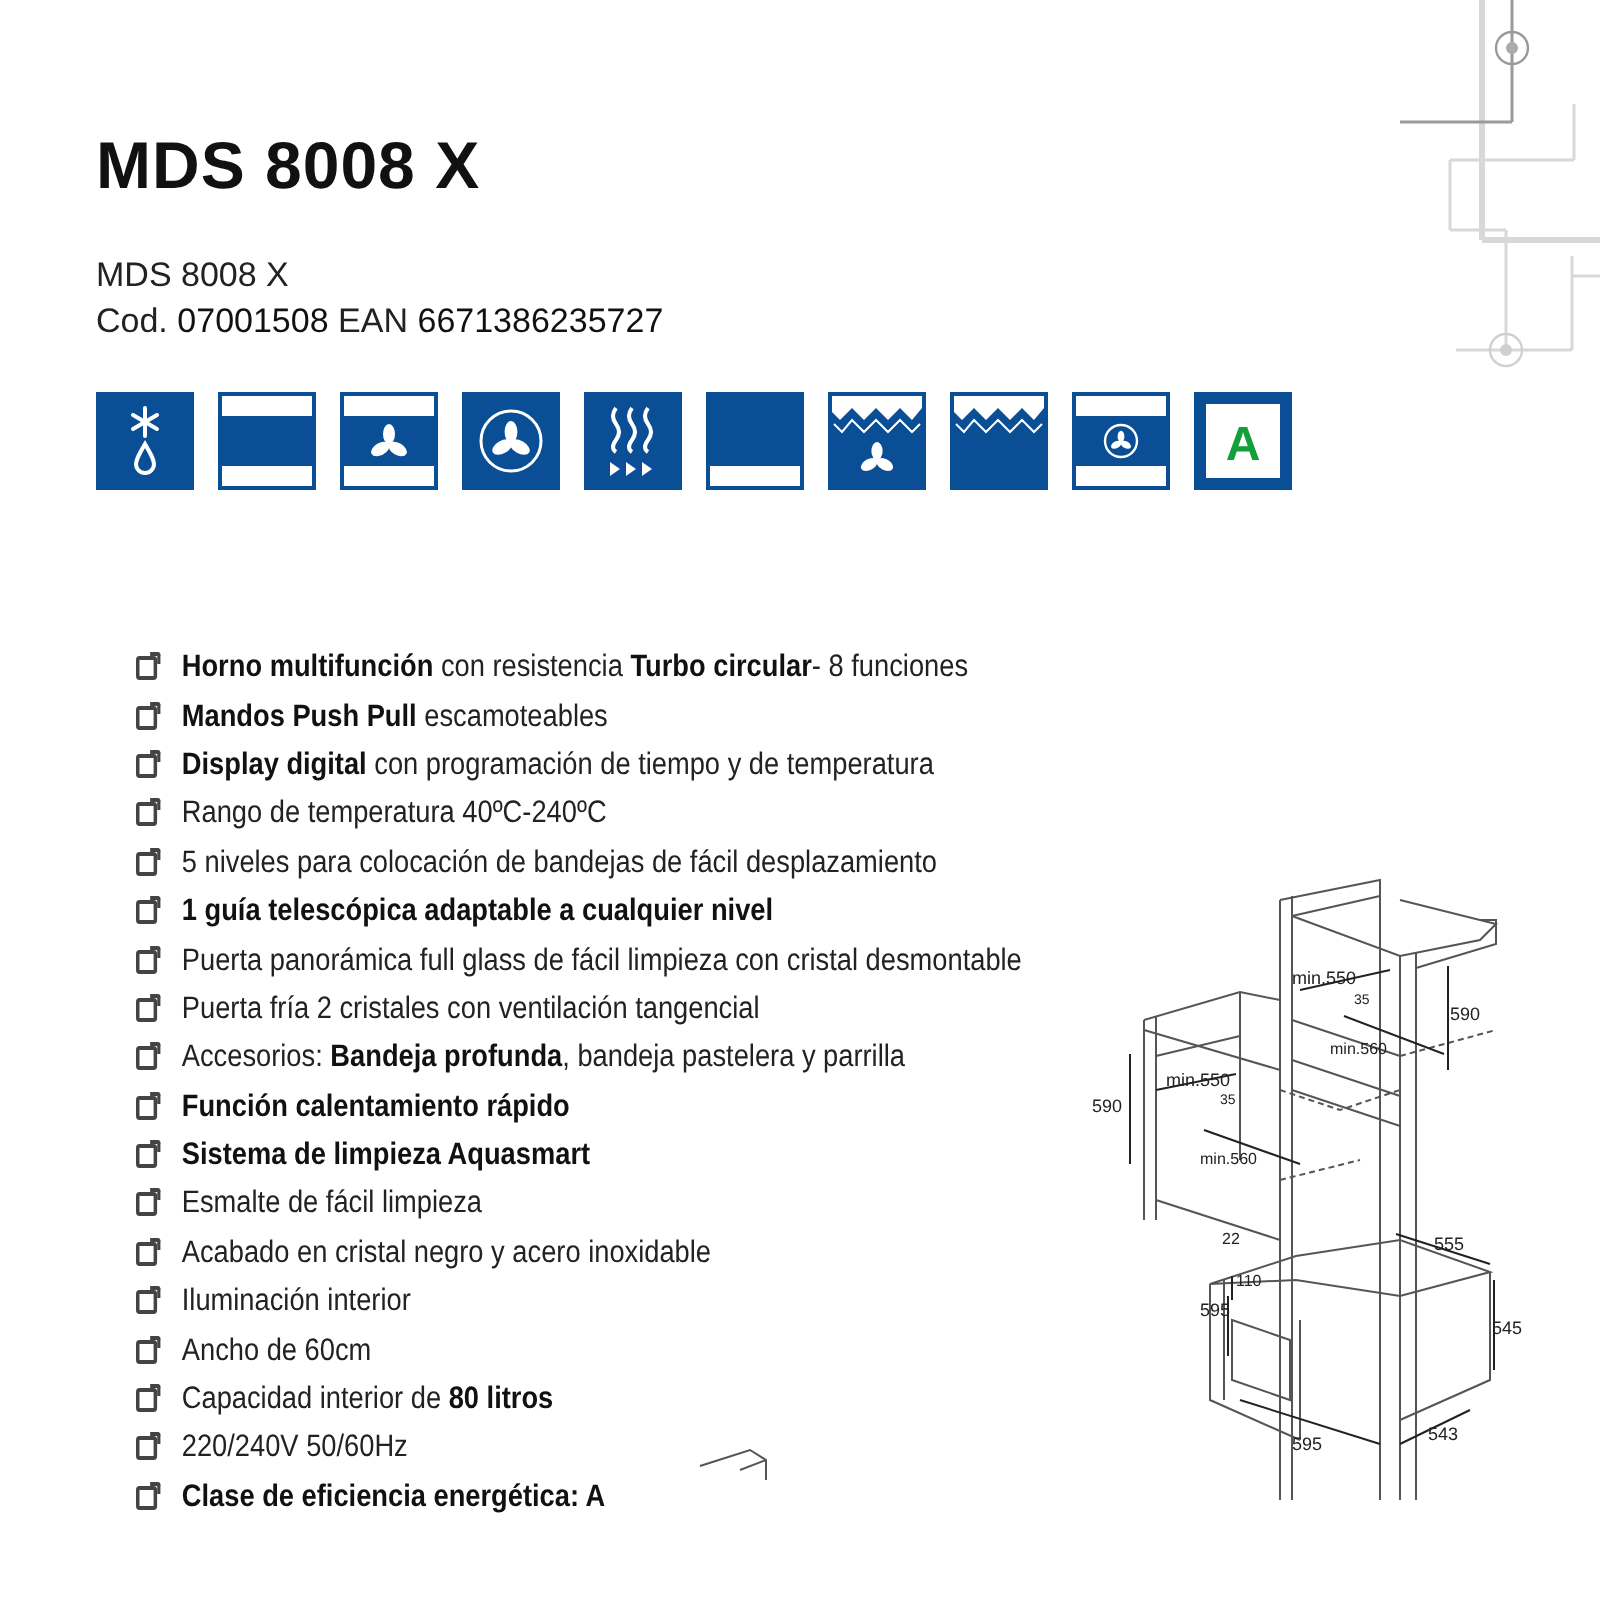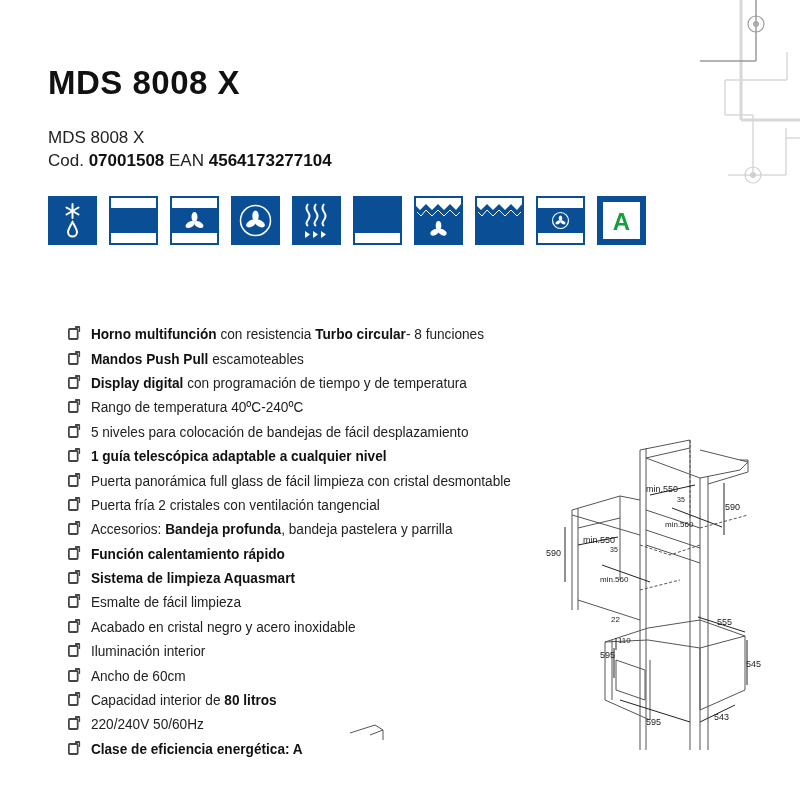--- a/index.html
+++ b/index.html
@@ -1,21 +1,21 @@
 <!DOCTYPE html>
 <html><head>
 <meta charset="utf-8">
 <style>
   html, body { margin:0; padding:0; background:#ffffff; }
   body { width:800px; height:800px; position:relative; overflow:hidden; font-family:"Liberation Sans", sans-serif; color:#111; }
   .deco { position:absolute; left:700px; top:0; width:100px; height:200px; }
   .title { position:absolute; left:48px; top:64px; font-size:33px; font-weight:bold; letter-spacing:0.5px; color:#111; font-family:"Liberation Sans", sans-serif; }
   .subtitle { position:absolute; left:48px; top:127px; font-size:17px; color:#222; line-height:22px; }
   .codeline { position:absolute; left:48px; top:150px; font-size:17px; color:#222; line-height:22px; }
-  .codeline b { font-weight:bold; color:#111; }
+  .codeline b { font-weight:normal; color:#111; }
   .icons { position:absolute; left:48px; top:196px; display:flex; gap:12px; }
   .icon { width:49px; height:49px; box-sizing:border-box; border:2px solid #0a4f96; background:#0a4f96; position:relative; overflow:hidden; }
   .icon svg { position:absolute; left:0; top:0; width:45px; height:45px; }
   .features { position:absolute; left:52px; top:306px; list-style:none; margin:16px; padding:0; }
   .features li { display:flex; align-items:center; height:24.4px; font-size:15.5px; color:#222; font-family:"Liberation Sans", sans-serif; transform:scaleX(0.88); transform-origin:left center; white-space:nowrap; }
   .features li .cb { width:12px; height:12px; border:2px solid #444; border-radius:2px; box-sizing:border-box; margin-right:14px; flex:0 0 auto; position:relative; }
   .features li .cb::after { content:""; position:absolute; right:-4px; top:-4px; width:4px; height:4px; border-top:2px solid #444; border-right:2px solid #444; border-radius:0 2px 0 0; }
   .features li b { font-weight:bold; color:#111; }
   .diagram { position:absolute; left:340px; top:430px; width:440px; height:320px; }
   .diagram text { font-family:"Liberation Sans", sans-serif; fill:#222; }
@@ -41,21 +41,21 @@
   <circle cx="53" cy="175" r="8" fill="none" stroke="#d0d0d0" stroke-width="1.2"></circle>
   <circle cx="53" cy="175" r="3" fill="#d0d0d0"></circle>
 </svg>
 
 <div class="title">MDS 8008 X</div>
 <div class="subtitle">MDS 8008 X</div>
 <div class="codeline">
   <span>Cod.</span>
   <b>07001508</b>
   <span>EAN</span>
-  <b>4564173277104</b>
+  <b>6671386235727</b>
 </div>
 
 <div class="icons">
 
   <div class="icon">
     <svg viewBox="0 0 45 45">
       <g stroke="#fff" stroke-width="2" stroke-linecap="round">
         <line x1="22.5" y1="6" x2="22.5" y2="20"></line>
           <line x1="16.5" y1="9.5" x2="28.5" y2="16.5"></line>
           <line x1="28.5" y1="9.5" x2="16.5" y2="16.5"></line>

